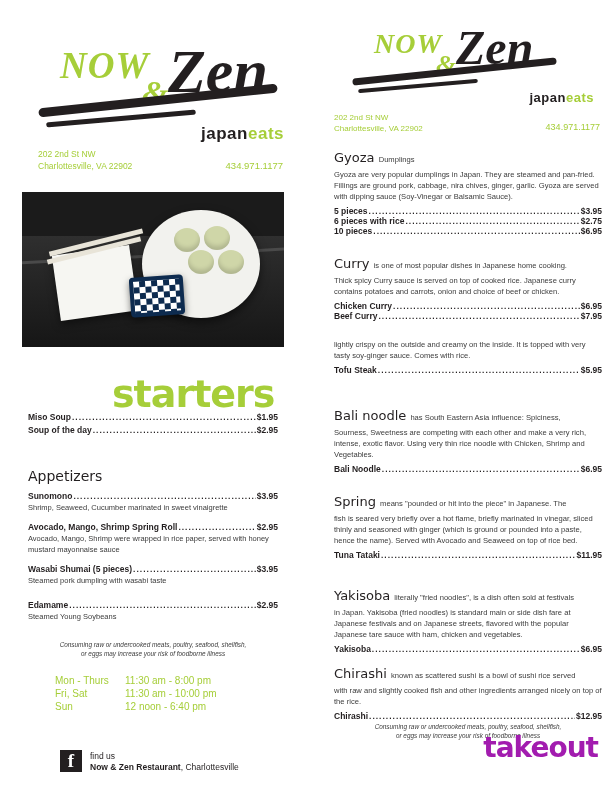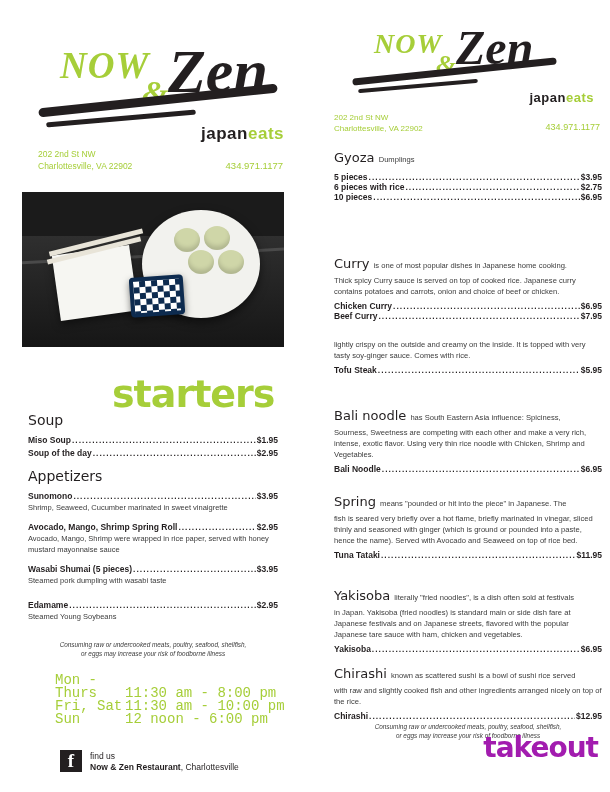--- a/index.html
+++ b/index.html
@@ -192,24 +192,23 @@
     font-size: 6.4px;
     color: #3b3b3b;
     text-align: center;
     line-height: 9px;
     font-style: italic;
   }
   .hours {
     position: absolute;
     left: 55px;
     width: 230px;
-    font-size: 14px;
+    font-size: 10px;
     color: #a6ce39;
     line-height: 13px;
-    font-family: Liberation Mono, monospace;
   }
   .hours .day { display: inline-block; width: 70px; }
   .findus {
     position: absolute;
     left: 60px;
     bottom: 42px;
     font-size: 8.5px;
     color: #231f20;
   }
   .fb {
@@ -346,21 +345,20 @@
       <div class="chopstick"></div>
       <div class="chopstick chopstick2"></div>
       <div class="dish">
         <div class="checker"></div>
       </div>
     </div>
 
     <div class="starters-title">starters</div>
 
     <div class="l-section" style="top:412px;">
-      <div class="sec-head">Soup</div>
 
       <div class="item">
         <div class="item-line">
           <span class="item-name">Miso Soup</span>
           <span class="dots">......................................................................................................</span>
           <span class="price">$1.95</span>
         </div>
       </div>
 
       <div class="item">
@@ -413,21 +411,21 @@
     </div>
 
     <div class="disclaimer" style="top:640px;">
       <div>Consuming raw or undercooked meats, poultry, seafood, shellfish,</div>
       <div>or eggs may increase your risk of foodborne illness</div>
     </div>
 
     <div class="hours" style="top:674px;">
       <div><span class="day">Mon - Thurs</span><span>11:30 am - 8:00 pm</span></div>
       <div><span class="day">Fri, Sat</span><span>11:30 am - 10:00 pm</span></div>
-      <div><span class="day">Sun</span><span>12 noon - 6:00 pm</span></div>
+      <div><span class="day">Sun</span><span>12 noon - 6:40 pm</span></div>
     </div>
 
     <div class="findus">
       <div class="fb">f</div>
       <div class="txt t1">find us</div>
       <div class="t2"><span>Now &amp; Zen Restaurant</span><span class="plain">, Charlottesville</span></div>
     </div>
   </div>
 
   <div class="right-col">
@@ -442,20 +440,21 @@
     </div>
 
     <div class="r-addr">
       <div>202 2nd St NW</div>
       <div>Charlottesville, VA 22902</div>
     </div>
     <div class="r-phone">434.971.1177</div>
 
     <div class="dish-block" style="top:150px;">
       <div class="dish-title"><span>Gyoza</span> <span class="sub">Dumplings</span></div>
+      <div class="dish-desc">Gyoza are very popular dumplings in Japan. They are steamed and pan-fried. Fillings are ground pork, cabbage, nira chives, ginger, garlic. Gyoza are served with dipping sauce (Soy-Vinegar or Balsamic Sauce).</div>
       <div class="dish-rows">
         <div class="item-line">
           <span class="item-name">5 pieces</span>
           <span class="dots">......................................................................................................</span>
           <span class="price">$3.95</span>
         </div>
         <div class="item-line">
           <span class="item-name">6 pieces with rice</span>
           <span class="dots">......................................................................................................</span>
           <span class="price">$2.75</span>

